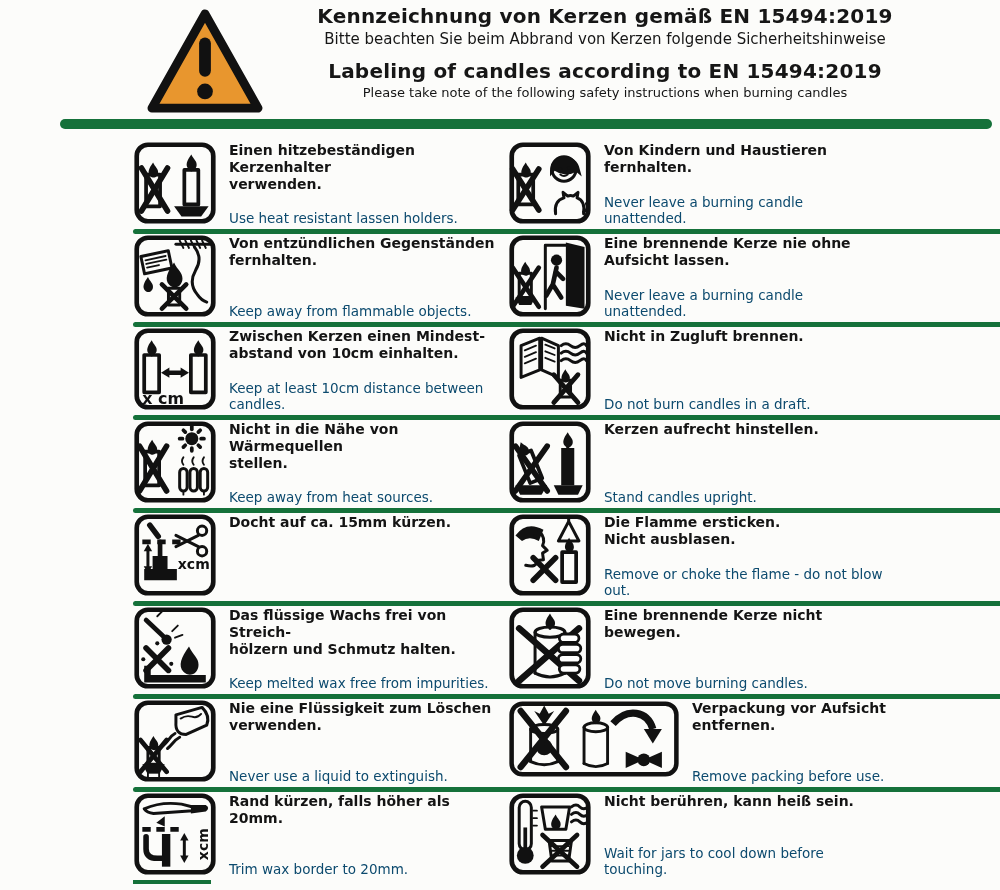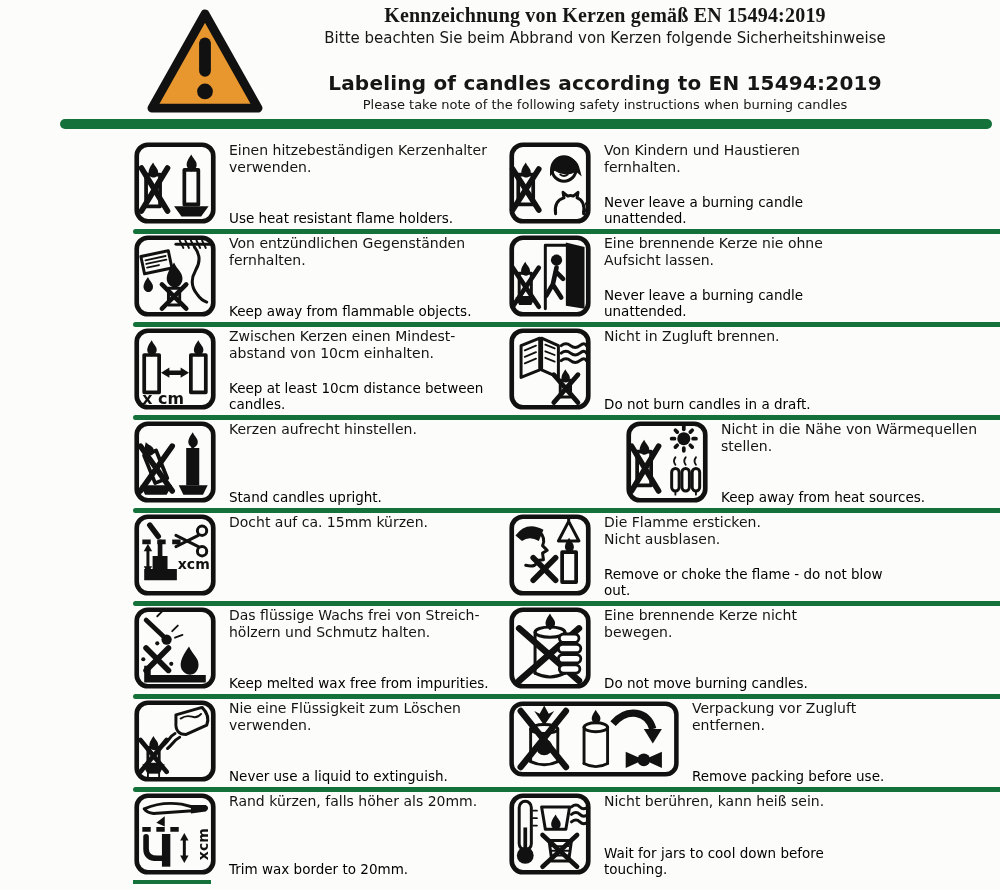--- a/index.html
+++ b/index.html
@@ -2,40 +2,40 @@
 <html><head>
 <meta charset="utf-8">
 <style>
   html,body{margin:0;padding:0;}
   .page{width:1000px;height:890px;overflow:hidden;background:#fcfcfa;
         font-family:"DejaVu Sans","Liberation Sans",sans-serif;color:#161616;position:relative;}
   
   .header{position:relative;height:119px;}
   .tri{position:absolute;left:142px;top:6px;}
   .titles{position:absolute;left:240px;top:4px;width:730px;text-align:center;}
-  .title-de{font-size:20px;font-weight:bold;letter-spacing:.2px;font-family:Liberation Serif, serif;}
+  .title-de{font-size:20px;font-weight:bold;letter-spacing:.2px;}
   .sub-de{font-size:15px;margin-top:2px;}
-  .title-en{font-size:20px;font-weight:bold;margin-top:24px;letter-spacing:.2px;}
+  .title-en{font-size:20px;font-weight:bold;margin-top:11px;letter-spacing:.2px;}
   .sub-en{font-size:13px;margin-top:2px;}
   
   .topbar{height:10px;background:#15713a;margin:0 8px 0 60px;border-radius:5px;}
   .divider{height:5px;background:#15713a;margin-left:133px;border-radius:3px 0 0 3px;}
   .bottombar{height:4px;background:#15713a;width:78px;margin-left:133px;}
   
   .rows{margin-top:12px;}
   .row{display:flex;align-items:flex-start;height:88px;padding-left:133px;box-sizing:border-box;}
   .cell{display:flex;gap:12px;align-items:flex-start;}
   .cell.left{flex:0 0 375px;width:375px;}
   .cell.right{flex:1;}
   .icon-box{flex:0 0 auto;}
   .icon-box svg{display:block;width:84px;height:84px;}
   .icon-box.wide svg{width:172px;height:80px;}
   .texts{display:flex;flex-direction:column;justify-content:space-between;height:84px;padding:1px 0;}
-  .de{font-weight:normal;font-size:14px;line-height:1.2;white-space:pre-line;color:#141414;}
-  .en{font-size:13.5px;line-height:1.2;white-space:pre-line;color:#000000;}
+  .de{font-weight:bold;font-size:14px;line-height:1.2;white-space:pre-line;color:#141414;}
+  .en{font-size:13.5px;line-height:1.2;white-space:pre-line;color:#0c4a6e;}
   
   .fr{fill:none;stroke:#111;stroke-width:5;}
   .s2{fill:none;stroke:#111;stroke-width:2;stroke-linecap:round;}
   .s3{fill:none;stroke:#111;stroke-width:3.2;stroke-linecap:round;stroke-linejoin:round;}
   .s4{fill:none;stroke:#111;stroke-width:4;stroke-linejoin:round;}
   .x5{stroke:#111;stroke-width:5;stroke-linecap:round;}
   .x6{stroke:#111;stroke-width:6;stroke-linecap:round;}
   .x7{stroke:#111;stroke-width:7;stroke-linecap:round;}
   .blk{fill:#111;stroke:none;}
   .wfill{fill:#fff;stroke:#111;stroke-width:3;}
@@ -81,21 +81,21 @@
               <line class="x6" x1="37" y1="29" x2="9" y2="75"></line>
             <rect class="s4" x="55" y="31" width="15" height="37"></rect>
             <line class="s3" x1="62.5" y1="31" x2="62.5" y2="27"></line>
             <use href="#flame" transform="translate(62.5 25) scale(0.95)" fill="#111"></use>
             <path class="blk" d="M44 70 h37 l-8 11 h-21 z"></path>
           </svg>
         </div>
         <div class="texts">
             <div class="de">Einen hitzebeständigen Kerzenhalter
 verwenden.</div>
-          <div class="en">Use heat resistant flame holders.</div>
+          <div class="en">Use heat resistant lassen holders.</div>
           </div>
       </div>
       <div class="cell right">
         <div class="icon-box">
           <svg viewBox="0 0 90 90">
               <rect class="fr" x="4" y="4" width="82" height="82" rx="12"></rect>
             <rect class="s4" x="11" y="36" width="16" height="32"></rect>
             <use href="#flame" transform="translate(19 33) scale(0.9)" fill="#111"></use>
             <line class="x6" x1="5" y1="30" x2="33" y2="74"></line>
               <line class="x6" x1="33" y1="30" x2="5" y2="74"></line>
@@ -213,42 +213,20 @@
         </div>
         <div class="texts">
             <div class="de">Nicht in Zugluft brennen.</div>
           <div class="en">Do not burn candles in a draft.</div>
           </div>
       </div>
     </div>
     <div class="divider"></div>
 
     <div class="row">
-      <div class="cell right">
-        <div class="icon-box">
-          <svg viewBox="0 0 90 90">
-              <rect class="fr" x="4" y="4" width="82" height="82" rx="12"></rect>
-            <g transform="rotate(-22 25 52)">
-              <rect class="s4" x="18" y="34" width="14" height="32"></rect>
-              <use href="#flame" transform="translate(25 31) scale(0.85)" fill="#111"></use>
-            </g>
-            <line class="x6" x1="8" y1="28" x2="42" y2="76"></line>
-              <line class="x6" x1="42" y1="28" x2="8" y2="76"></line>
-            <path class="blk" d="M8 70 h34 l-6 10 H13 z"></path>
-            <rect class="blk" x="57" y="30" width="14" height="40"></rect>
-            <line class="s3" x1="64" y1="30" x2="64" y2="25"></line>
-            <use href="#flame" transform="translate(64 23) scale(0.9)" fill="#111"></use>
-            <path class="blk" d="M49 70 h31 l-5 10 H54 z"></path>
-          </svg>
-        </div>
-        <div class="texts">
-            <div class="de">Kerzen aufrecht hinstellen.</div>
-          <div class="en">Stand candles upright.</div>
-          </div>
-      </div>
       <div class="cell left">
         <div class="icon-box">
           <svg viewBox="0 0 90 90">
               <rect class="fr" x="4" y="4" width="82" height="82" rx="12"></rect>
             <rect class="s4" x="13" y="34" width="15" height="36"></rect>
             <use href="#flame" transform="translate(20.5 31) scale(0.9)" fill="#111"></use>
             <line class="x6" x1="7" y1="28" x2="36" y2="76"></line>
               <line class="x6" x1="36" y1="28" x2="7" y2="76"></line>
             <circle class="blk" cx="63" cy="20" r="7"></circle>
             <g stroke="#111" stroke-width="4" stroke-linecap="round">
@@ -265,20 +243,42 @@
             <rect class="s3" x="50" y="52" width="8" height="24" rx="4"></rect>
             <rect class="s3" x="61" y="52" width="8" height="24" rx="4"></rect>
             <rect class="s3" x="72" y="52" width="8" height="24" rx="4"></rect>
             <path class="s2" d="M54 76 v4 M76 76 v4"></path>
           </svg>
         </div>
         <div class="texts">
             <div class="de">Nicht in die Nähe von Wärmequellen
 stellen.</div>
           <div class="en">Keep away from heat sources.</div>
+          </div>
+      </div>
+      <div class="cell right">
+        <div class="icon-box">
+          <svg viewBox="0 0 90 90">
+              <rect class="fr" x="4" y="4" width="82" height="82" rx="12"></rect>
+            <g transform="rotate(-22 25 52)">
+              <rect class="s4" x="18" y="34" width="14" height="32"></rect>
+              <use href="#flame" transform="translate(25 31) scale(0.85)" fill="#111"></use>
+            </g>
+            <line class="x6" x1="8" y1="28" x2="42" y2="76"></line>
+              <line class="x6" x1="42" y1="28" x2="8" y2="76"></line>
+            <path class="blk" d="M8 70 h34 l-6 10 H13 z"></path>
+            <rect class="blk" x="57" y="30" width="14" height="40"></rect>
+            <line class="s3" x1="64" y1="30" x2="64" y2="25"></line>
+            <use href="#flame" transform="translate(64 23) scale(0.9)" fill="#111"></use>
+            <path class="blk" d="M49 70 h31 l-5 10 H54 z"></path>
+          </svg>
+        </div>
+        <div class="texts">
+            <div class="de">Kerzen aufrecht hinstellen.</div>
+          <div class="en">Stand candles upright.</div>
           </div>
       </div>
     </div>
     <div class="divider"></div>
 
     <div class="row">
       <div class="cell left">
         <div class="icon-box">
           <svg viewBox="0 0 90 90">
               <rect class="fr" x="4" y="4" width="82" height="82" rx="12"></rect>
@@ -415,21 +415,21 @@
             <path class="s3" d="M84 70 q13 7 26 0"></path>
             <line class="s3" x1="97" y1="22" x2="97" y2="25"></line>
             <use href="#flame" transform="translate(97 20) scale(0.85)" fill="#111"></use>
             <path d="M116 26 C 132 8 154 12 160 32" fill="none" stroke="#111" stroke-width="8"></path>
             <polygon class="blk" points="150,32 170,32 160,48"></polygon>
             <path class="blk" d="M150 66 l-20 -9 v18 z M150 66 l20 -9 v18 z"></path>
             <circle class="blk" cx="150" cy="66" r="7"></circle>
           </svg>
         </div>
         <div class="texts">
-            <div class="de">Verpackung vor Zugluft
+            <div class="de">Verpackung vor Aufsicht
 entfernen.</div>
           <div class="en">Remove packing before use.</div>
           </div>
       </div>
     </div>
     <div class="divider"></div>
 
     <div class="row">
       <div class="cell left">
         <div class="icon-box">

